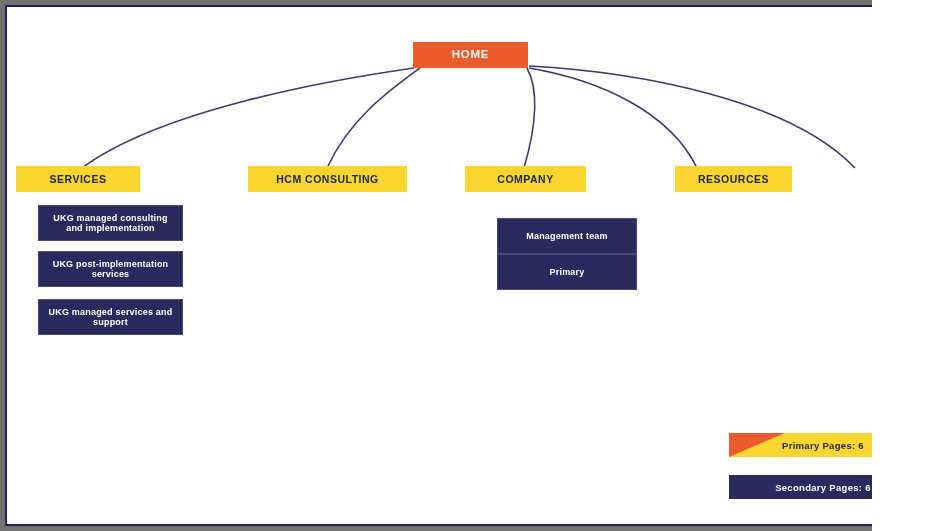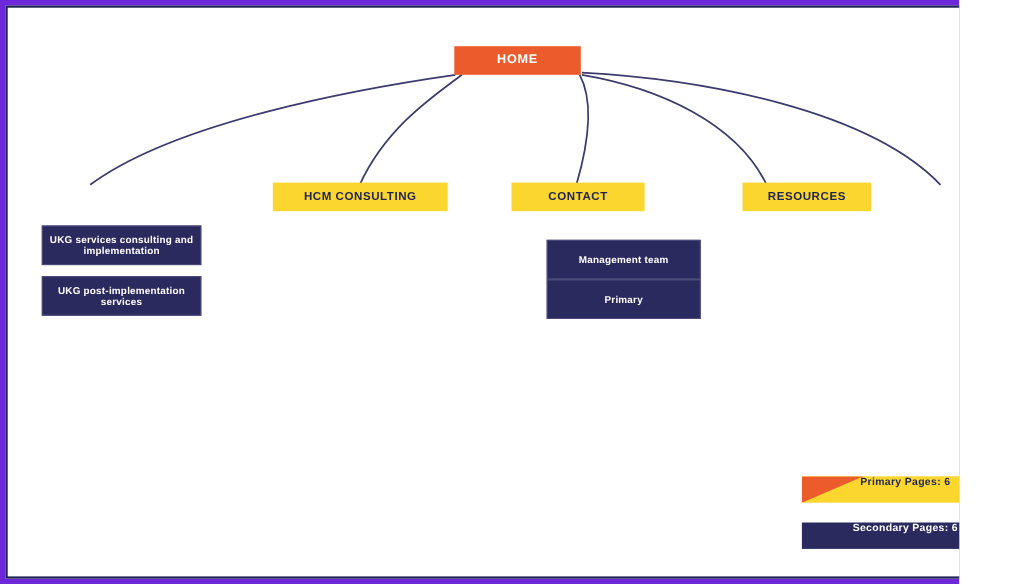--- a/index.html
+++ b/index.html
@@ -7,21 +7,21 @@
     padding: 0;
     background: #ffffff;
   }
   body {
     font-family: "Liberation Sans", sans-serif;
   }
   #canvas {
     position: relative;
     width: 872px;
     height: 531px;
-    background: #6d28d9;
+    background: #737373;
     box-sizing: border-box;
     overflow: hidden;
   }
   .frame {
     position: absolute;
     left: 5px;
     top: 5px;
     width: 923px;
     height: 521px;
     border: 2px solid #1d2352;
@@ -70,20 +70,21 @@
     font-weight: bold;
     letter-spacing: 0.2px;
     border: 1px solid #4a4a7a;
     padding: 2px 6px;
   }
 
   .legend-row {
     position: absolute;
     box-sizing: border-box;
     display: flex;
+    align-items: center;
     justify-content: center;
     font-size: 9.5px;
     font-weight: bold;
     letter-spacing: 0.3px;
     overflow: hidden;
   }
   .legend-primary {
     background: #fbd62e;
     color: #1d2352;
   }
@@ -119,42 +120,48 @@
       <path d="M 527 68 C 540 92 535 130 524 168"></path>
       <path d="M 529 68 C 600 80 670 112 697 168"></path>
       <path d="M 529 66 C 640 72 790 100 855 168"></path>
     </g>
   </svg>
 
   <div class="node node-home" style="left:413px; top:42px; width:115px; height:26px;">
     <span>HOME</span>
   </div>
 
+  <div class="node node-primary" style="left:16px; top:166px; width:124px; height:26px;">
+    <span>SERVICES</span>
+  </div>
 
   <div class="node node-primary" style="left:248px; top:166px; width:159px; height:26px;justify-content:center;">
     <span>HCM CONSULTING</span>
   </div>
 
   <div class="node node-primary" style="left:465px; top:166px; width:121px; height:26px;">
-    <span>CONTACT</span>
+    <span>COMPANY</span>
   </div>
 
   <div class="node node-primary" style="left:639px; top:166px; width:117px; height:26px;margin-left:36px;">
     <span>RESOURCES</span>
   </div>
 
 
   <div class="node node-secondary" style="left:38px; top:205px; width:145px; height:36px;">
-    <span>UKG services consulting and implementation</span>
+    <span>UKG managed consulting and implementation</span>
   </div>
 
   <div class="node node-secondary" style="left:38px; top:251px; width:145px; height:36px;">
     <span>UKG post-implementation services</span>
   </div>
 
+  <div class="node node-secondary" style="left:38px; top:299px; width:145px; height:36px;">
+    <span>UKG managed services and support</span>
+  </div>
 
   <div class="node node-secondary" style="left:497px; top:218px; width:140px; height:36px;">
     <span>Management team</span>
   </div>
 
   <div class="node node-secondary" style="left:497px; top:254px; width:140px; height:36px;">
     <span>Primary</span>
   </div>
 
   <div class="legend-row legend-primary" style="left:729px; top:433px; width:188px; height:24px;">

